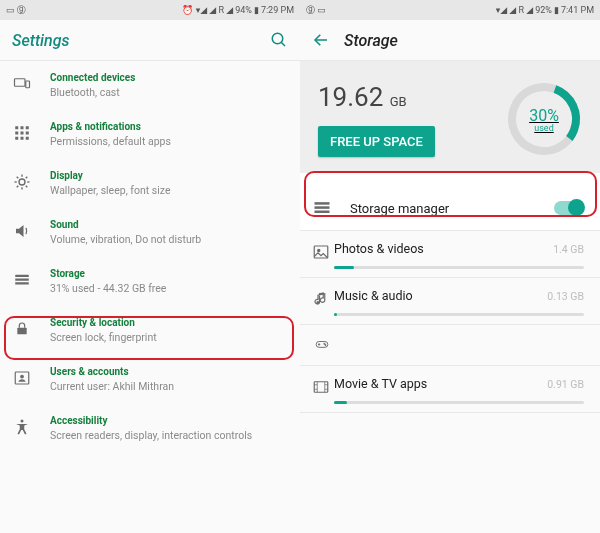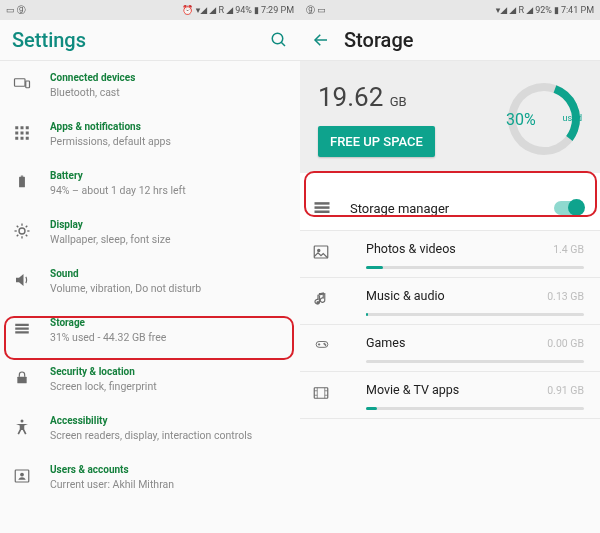--- a/index.html
+++ b/index.html
@@ -2,49 +2,49 @@
 <html><head>
 <meta charset="utf-8">
 <style>
 html,body{margin:0;padding:0;font-family:Roboto,Arial,sans-serif;background:#fff;}
 .canvas{width:600px;height:533px;display:flex;background:#fff;}
 .pane{width:300px;height:533px;background:#fafafa;position:relative;overflow:hidden;}
 .statusbar{height:20px;background:#e7e7e7;display:flex;align-items:center;justify-content:space-between;padding:0 6px;font-size:9px;color:#555;}
 .status-left{display:flex;align-items:center;gap:3px;}
 .status-right{display:flex;align-items:center;gap:2px;}
 .appbar{height:40px;display:flex;align-items:center;padding:0 12px;gap:14px;}
-.appbar .title{color:#0f8b7f;font-size:20px;font-weight:500;flex:1;}
+.appbar .title{color:#0f8b7f;font-size:16px;font-weight:500;flex:1;font-style:italic;}
 .appbar .title.black{color:#222;}
 .search-ic{width:18px;height:18px;color:#0f8b7f;}
 .back-ic{width:18px;height:18px;color:#0f8b7f;}
 .divider{height:1px;background:rgba(0,0,0,.07);}
 .list{padding-top:0;}
 .row{display:flex;align-items:flex-start;padding:11px 16px 11px 12px;gap:18px;}
 .row .ic{width:20px;height:20px;color:#6b6b6b;flex:0 0 20px;display:flex;align-items:center;justify-content:center;margin-top:2px;}
 .row .txt{flex:1;}
 .row .t1{font-size:10px;color:#15803d;line-height:1.2;font-weight:bold;}
 .row .t2{font-size:10.5px;color:#8a8a8a;margin-top:2px;}
 .highlight{position:absolute;border:2.5px solid #d8202a;border-radius:10px;pointer-events:none;}
 .storage-summary{background:#eee;padding:20px 18px 16px 18px;display:flex;align-items:center;}
 .ss-left{flex:1;}
 .ss-big{font-size:26px;color:#444;font-weight:400;}
 .ss-big .unit{font-size:13px;}
 .ss-sub{font-size:10.5px;color:#7a7a7a;margin-top:0;}
 .btn-free{display:inline-block;margin-top:14px;background:#0ea38d;color:#fff;font-size:13px;font-weight:500;padding:8px 12px;border-radius:2px;box-shadow:0 1px 2px rgba(0,0,0,.2);}
 .ring{width:76px;height:76px;position:relative;}
 .ring svg{transform:rotate(-70deg);}
-.ring-label{position:absolute;inset:0;display:flex;flex-direction:row;align-items:center;justify-content:space-between;}
+.ring-label{position:absolute;inset:0;display:flex;flex-direction:column;align-items:center;justify-content:center;text-decoration:underline;}
 .ring-pct{font-size:16px;color:#0ea38d;}
 .ring-used{font-size:9px;color:#0ea38d;margin-top:-2px;}
 .toggle-row{display:flex;align-items:center;padding:25px 16px 12px 12px;gap:18px;background:#fff;}
 .toggle-row .ic{width:20px;height:20px;color:#6b6b6b;flex:0 0 20px;}
 .toggle-row .lbl{flex:1;font-size:13px;color:#202020;}
 .switch{width:30px;height:14px;background:#8fd9cf;border-radius:8px;position:relative;}
 .switch::after{content:"";position:absolute;right:-1px;top:-2px;width:17px;height:17px;background:#0ea38d;border-radius:50%;}
-.cat{padding:10px 16px 8px 12px;display:flex;align-items:flex-start;gap:34px;}
+.cat{padding:10px 16px 8px 12px;display:flex;align-items:flex-start;gap:2px;}
 .cat .ic{width:20px;height:20px;color:#6b6b6b;flex:0 0 20px;margin-top:2px;}
 .cat .body{flex:1;}
 .cat .line1{display:flex;justify-content:space-between;align-items:baseline;}
 .cat .name{font-size:12.5px;color:#202020;}
 .cat .size{font-size:10.5px;color:#bdbdbd;}
 .cat .bar{height:3px;background:#ddd;margin-top:10px;position:relative;border-radius:2px;}
 .cat .bar .fill{position:absolute;left:0;top:0;bottom:0;background:#0ea38d;border-radius:2px;}
 </style>
 </head>
 <body>
@@ -96,32 +96,20 @@
               <rect x="17" y="17" width="4" height="4"></rect>
             </svg>
           </span>
           <div class="txt">
             <div class="t1">Apps &amp; notifications</div>
             <div class="t2">Permissions, default apps</div>
           </div>
         </div>
         <div class="row">
           <span class="ic">
-            <svg viewBox="0 0 24 24" width="14" height="18" fill="currentColor">
-              <rect x="7" y="3" width="10" height="18" rx="1"></rect>
-              <rect x="10" y="1" width="4" height="2"></rect>
-            </svg>
-          </span>
-          <div class="txt">
-            <div class="t1">Battery</div>
-            <div class="t2">94% – about 1 day 12 hrs left</div>
-          </div>
-        </div>
-        <div class="row">
-          <span class="ic">
             <svg viewBox="0 0 24 24" width="18" height="18" fill="none" stroke="currentColor" stroke-width="1.8">
               <circle cx="12" cy="12" r="4"></circle>
               <line x1="12" y1="2" x2="12" y2="5"></line>
               <line x1="12" y1="19" x2="12" y2="22"></line>
               <line x1="2" y1="12" x2="5" y2="12"></line>
               <line x1="19" y1="12" x2="22" y2="12"></line>
               <line x1="5" y1="5" x2="7" y2="7"></line>
               <line x1="17" y1="17" x2="19" y2="19"></line>
               <line x1="5" y1="19" x2="7" y2="17"></line>
               <line x1="17" y1="7" x2="19" y2="5"></line>
@@ -165,40 +153,40 @@
             </svg>
           </span>
           <div class="txt">
             <div class="t1">Security &amp; location</div>
             <div class="t2">Screen lock, fingerprint</div>
           </div>
         </div>
         <div class="row">
           <span class="ic">
             <svg viewBox="0 0 24 24" width="18" height="18" fill="currentColor">
-              <circle cx="12" cy="4" r="2"></circle>
-              <path d="M4 8h16l-5 2v5l3 6-2 1-3-6h-2l-3 6-2-1 3-6v-5z"></path>
-            </svg>
-          </span>
-          <div class="txt">
-            <div class="t1">Accessibility</div>
-            <div class="t2">Screen readers, display, interaction controls</div>
-          </div>
-        </div>
-        <div class="row">
-          <span class="ic">
-            <svg viewBox="0 0 24 24" width="18" height="18" fill="currentColor">
               <rect x="3" y="4" width="18" height="16" rx="1" fill="none" stroke="currentColor" stroke-width="1.6"></rect>
               <circle cx="12" cy="10" r="2.5"></circle>
               <path d="M7 17c1-2.5 3-3.5 5-3.5s4 1 5 3.5"></path>
             </svg>
           </span>
           <div class="txt">
             <div class="t1">Users &amp; accounts</div>
             <div class="t2">Current user: Akhil Mithran</div>
+          </div>
+        </div>
+        <div class="row">
+          <span class="ic">
+            <svg viewBox="0 0 24 24" width="18" height="18" fill="currentColor">
+              <circle cx="12" cy="4" r="2"></circle>
+              <path d="M4 8h16l-5 2v5l3 6-2 1-3-6h-2l-3 6-2-1 3-6v-5z"></path>
+            </svg>
+          </span>
+          <div class="txt">
+            <div class="t1">Accessibility</div>
+            <div class="t2">Screen readers, display, interaction controls</div>
           </div>
         </div>
       </div>
     <div class="highlight" style="left:4px;top:316px;width:286px;height:40px;"></div>
   </div>
 
   <div class="pane">
     <div class="statusbar">
       <div class="status-left">ⓖ ▭</div>
       <div class="status-right">
@@ -287,29 +275,20 @@
         </div>
         <div class="divider"></div>
         <div class="cat">
           <span class="ic"><svg viewBox="0 0 24 24" width="20" height="14" fill="none" stroke="currentColor" stroke-width="1.6">
               <rect x="2" y="6" width="20" height="10" rx="5"></rect>
               <line x1="7" y1="9" x2="7" y2="13"></line>
               <line x1="5" y1="11" x2="9" y2="11"></line>
               <circle cx="16" cy="10" r="1" fill="currentColor"></circle>
               <circle cx="18" cy="12" r="1" fill="currentColor"></circle>
             </svg></span>
-          <div class="body">
-            <div class="line1">
-              <span class="name">Games</span>
-              <span class="size">0.00 GB</span>
-            </div>
-            <div class="bar">
-              <div class="fill" style="width:0%"></div>
-            </div>
-          </div>
         </div>
         <div class="divider"></div>
         <div class="cat">
           <span class="ic"><svg viewBox="0 0 24 24" width="18" height="18" fill="currentColor">
               <rect x="3" y="5" width="18" height="14" rx="1" fill="none" stroke="currentColor" stroke-width="1.6"></rect>
               <line x1="7" y1="5" x2="7" y2="19" stroke="currentColor"></line>
               <line x1="17" y1="5" x2="17" y2="19" stroke="currentColor"></line>
               <line x1="3" y1="9" x2="7" y2="9" stroke="currentColor"></line>
               <line x1="3" y1="15" x2="7" y2="15" stroke="currentColor"></line>
               <line x1="17" y1="9" x2="21" y2="9" stroke="currentColor"></line>

